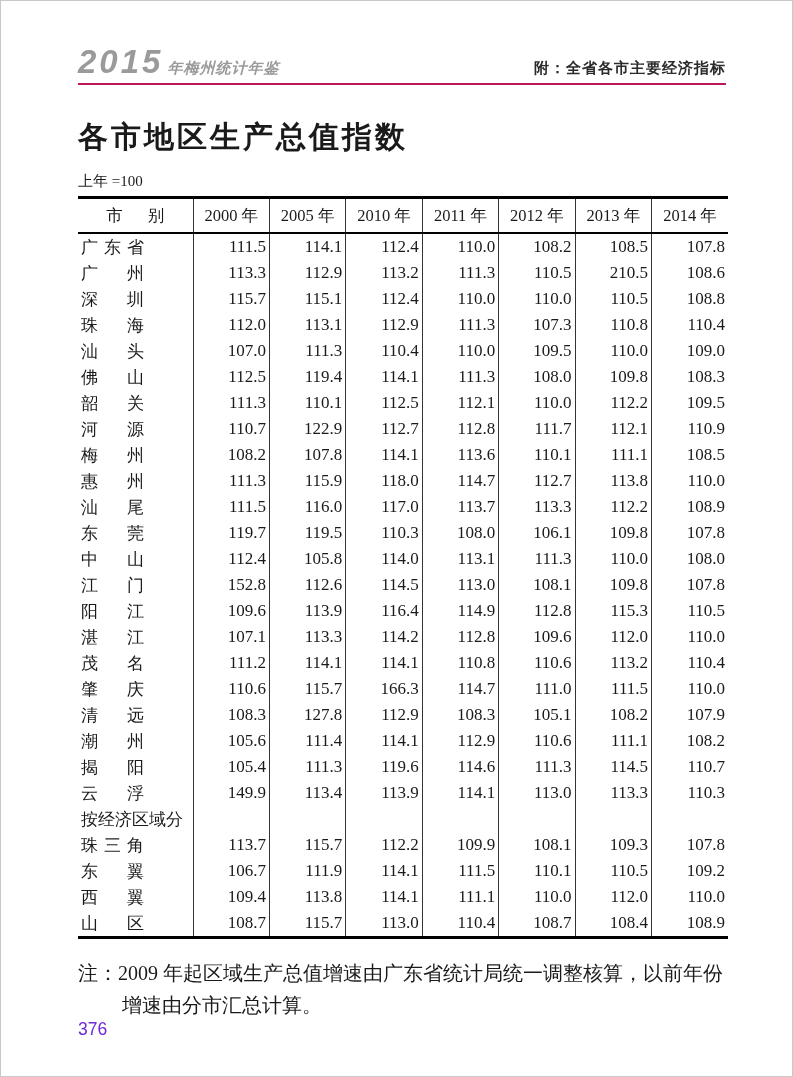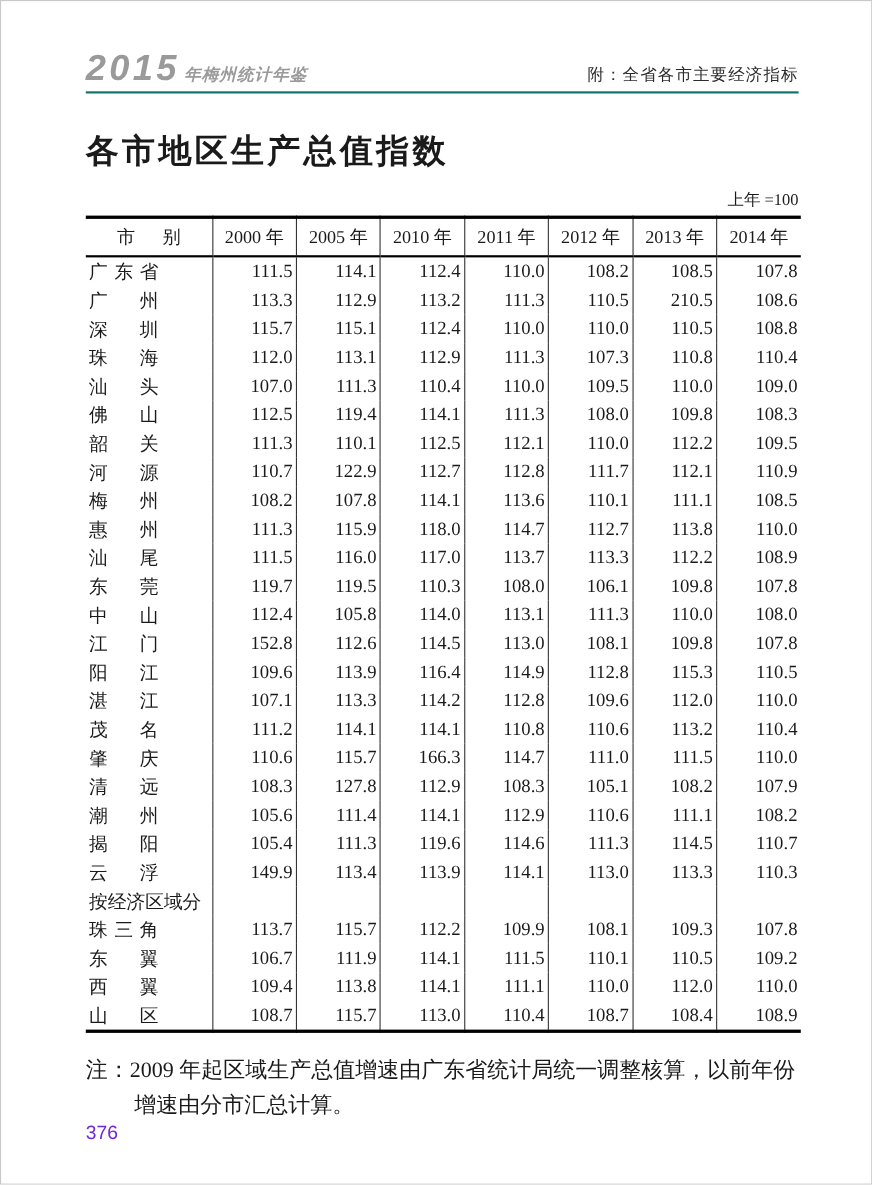--- a/index.html
+++ b/index.html
@@ -16,50 +16,50 @@
   }
   .content { margin: 0 66px 0 77px; }
 
   
   .running-head {
     display: flex;
     justify-content: space-between;
     align-items: flex-end;
     padding-top: 44px;
     padding-bottom: 5px;
-    border-bottom: 2px solid #0f766e;
+    border-bottom: 2px solid #be185d;
   }
   .logo {
     font-family: "Liberation Sans", "DejaVu Sans", sans-serif;
     font-style: italic;
     font-weight: bold;
     color: #9a9a9a;
     white-space: nowrap;
     line-height: 1;
   }
   .logo .logo-year { font-size: 33px; letter-spacing: 3px; }
   .logo .logo-title { font-size: 15px; letter-spacing: 1px; margin-left: 4px; }
   .head-right {
     font-family: "Liberation Sans", "DejaVu Sans", sans-serif;
-    font-weight: normal;
+    font-weight: bold;
     font-size: 15px;
     color: #2b2b2b;
     letter-spacing: 1px;
   }
 
   
   .doc-title {
     margin-top: 32px;
     text-align: left;
     font-size: 30px;
     font-weight: bold;
     letter-spacing: 3px;
   }
   .unit-note {
-    text-align: right;
+    text-align: left;
     margin-top: 14px;
     margin-bottom: 5px;
     font-size: 15px;
     color: #1a1a1a;
   }
 
   
   table.idx-table {
     width: 650px;
     table-layout: fixed;

